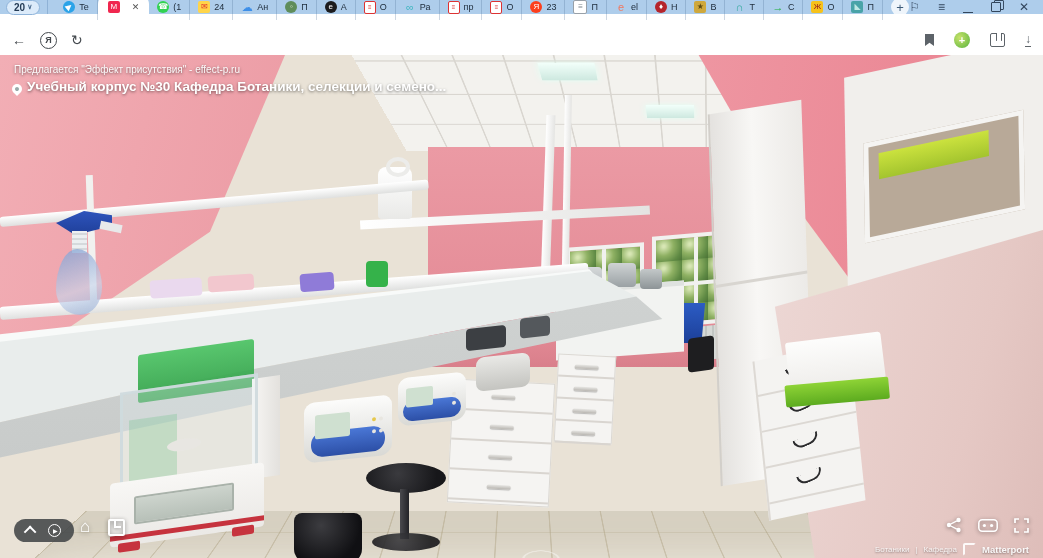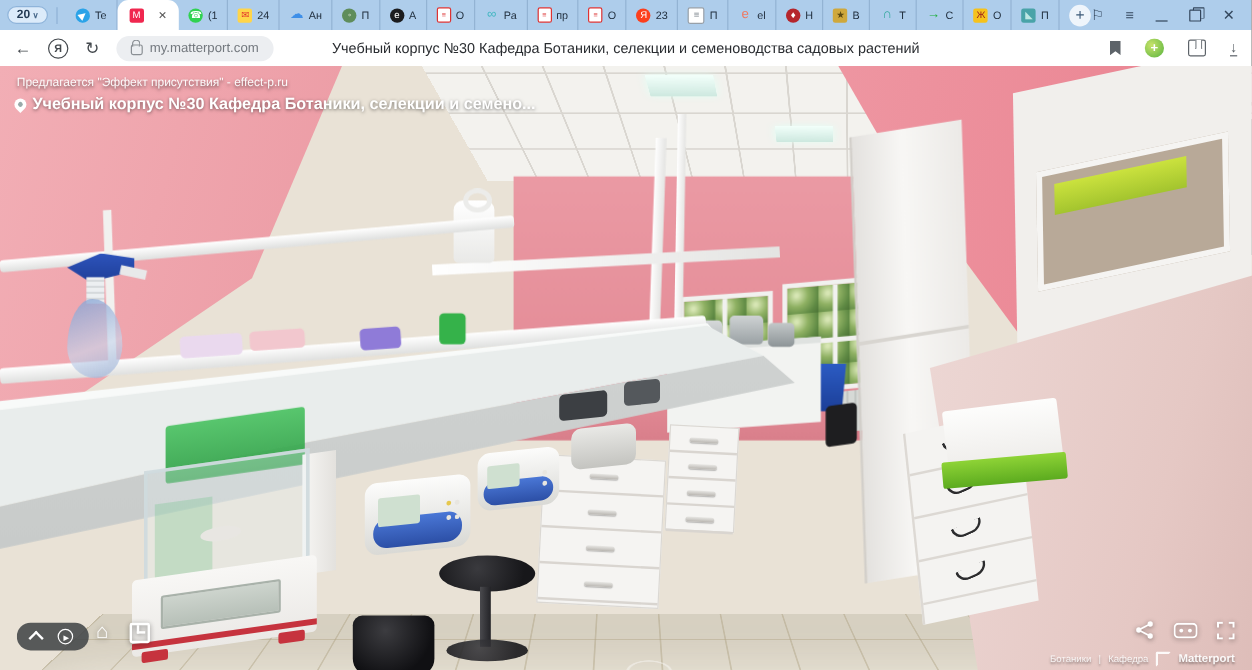--- a/index.html
+++ b/index.html
@@ -1,21 +1,21 @@
 <!DOCTYPE html>
 <html><head>
 <meta charset="utf-8">
 <style>
   html,body{margin:0;padding:0;background:#666;}
   .stage{position:relative;width:1043px;height:558px;overflow:hidden;
          font-family:"Liberation Sans",sans-serif;background:#fff;}
   .ab{position:absolute;}
 
   
-  .tabstrip{position:absolute;top:0;left:0;right:0;height:25px;background:#aecdeb;
+  .tabstrip{position:absolute;top:0;left:0;right:0;height:14px;background:#aecdeb;
             display:flex;align-items:center;padding-left:6px;box-sizing:border-box;}
   .tabcounter{display:flex;align-items:center;gap:2px;background:#dcebfa;border:1px solid #8fb4da;
               border-radius:9px;padding:1px 7px;font-size:10px;font-weight:bold;color:#243b55;}
   .tabcounter .chev{font-size:7px;color:#4a6a8c;}
   .vsep{width:1px;height:14px;background:#8fb2d6;margin:0 7px;}
   .tabs{display:flex;align-items:flex-end;height:25px;flex:0 1 auto;min-width:0;}
   .tab{display:flex;align-items:center;gap:4px;height:25px;padding:0 8px;font-size:9px;
        color:#1d2b3a;white-space:nowrap;border-right:1px solid rgba(80,110,150,.28);cursor:default;}
   .tab.active{background:#fff;border-radius:9px 9px 0 0;border-right:none;height:25px;padding:0 10px;gap:12px;}
   .tab .close{font-size:9px;color:#555;}
@@ -163,21 +163,21 @@
   
   .shaker{background:linear-gradient(#fcfcfb,#d9d9d5);border-radius:10px 10px 12px 12px;transform:skewY(-6deg);}
   .shaker .panel{position:absolute;left:8%;bottom:8%;width:84%;height:42%;border-radius:12px;
                  background:linear-gradient(#4a77d6,#2c4fa6);}
   .shaker .lcd{position:absolute;left:12%;top:22%;width:40%;height:40%;background:#cfe0d0;border-radius:2px;}
   .shaker .btn{position:absolute;border-radius:50%;width:4px;height:4px;background:#e8e6e0;}
   .blob{position:absolute;border-radius:4px;}
 
   
   .promo{left:14px;top:9px;font-size:10px;color:rgba(255,255,255,.95);text-shadow:0 1px 3px rgba(0,0,0,.55);}
-  .vtitle{left:12px;top:24px;display:flex;align-items:center;gap:5px;color:#fff;font-size:13.5px;font-weight:bold;
+  .vtitle{left:12px;top:24px;display:flex;align-items:flex-end;gap:5px;color:#fff;font-size:13.5px;font-weight:bold;
           text-shadow:0 1px 3px rgba(0,0,0,.5);}
   .pin{width:10px;height:10px;background:#fff;border-radius:50% 50% 50% 0;transform:rotate(-45deg);position:relative;}
   .pin:before{content:"";position:absolute;left:3px;top:3px;width:4px;height:4px;border-radius:50%;background:#9aa;}
 
   .ctlpill{left:14px;top:464px;width:60px;height:23px;background:rgba(66,70,72,.88);border-radius:12px;
            display:flex;align-items:center;justify-content:space-evenly;}
   .chev-up{width:7px;height:7px;border-left:2px solid #fff;border-top:2px solid #fff;transform:rotate(45deg) translateY(2px);}
   .playc{width:13px;height:13px;border:1.6px solid #fff;border-radius:50%;display:flex;align-items:center;justify-content:center;color:#fff;font-size:6px;padding-left:1px;box-sizing:border-box;}
   .whiteic{color:#fff;filter:drop-shadow(0 1px 2px rgba(0,0,0,.45));}
   .dollhouse{left:80px;top:462px;font-size:17px;}
@@ -292,25 +292,20 @@
       <span class="ic-min"></span>
       <span class="ic-restore"></span>
       <span class="ic-close glyph">✕</span>
     </div>
   </div>
 
   <div class="toolbar">
     <span class="navic">←</span>
     <span class="ya-badge">Я</span>
     <span class="navic">↻</span>
-    <div class="urlpill">
-      <span class="lock"></span>
-      <span>my.matterport.com</span>
-    </div>
-    <div class="pagetitle">Учебный корпус №30 Кафедра Ботаники, селекции и семеноводства садовых растений</div>
     <div class="toolright">
       <span class="bkmk"></span>
       <span class="extgreen">+</span>
       <span class="collections"></span>
       <span class="dl">↓</span>
     </div>
   </div>
 
   <div class="viewer">
 

